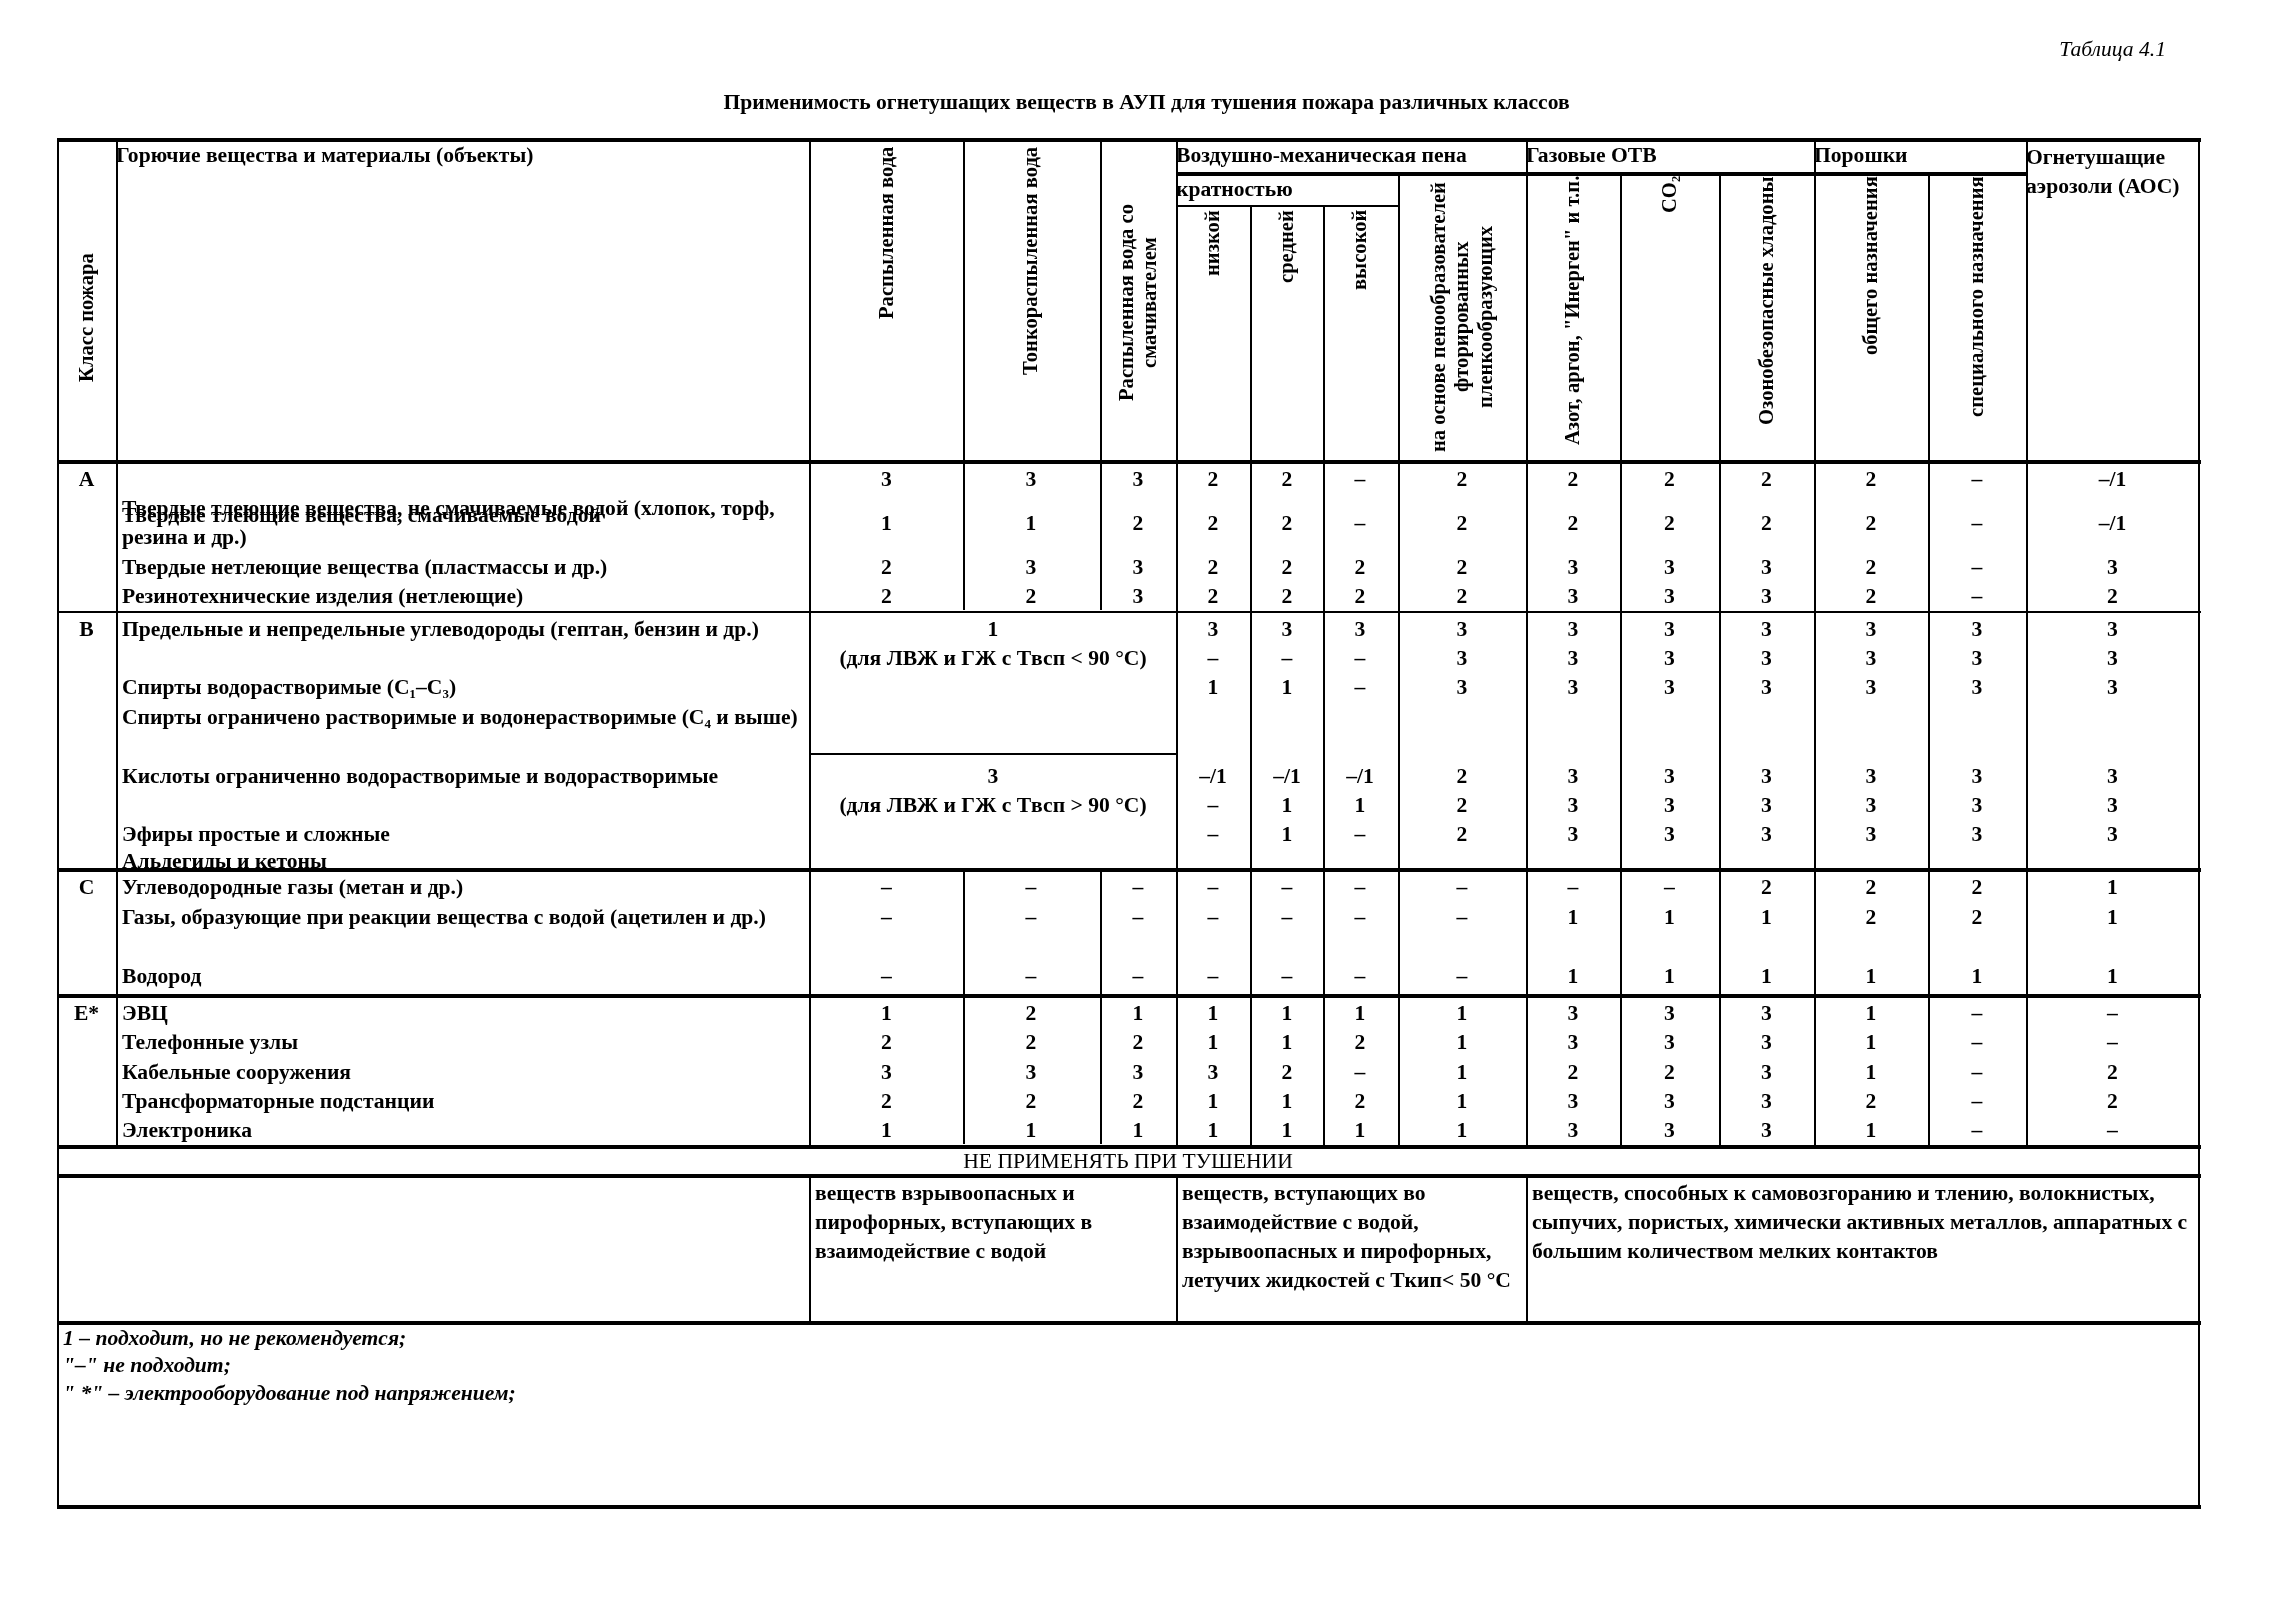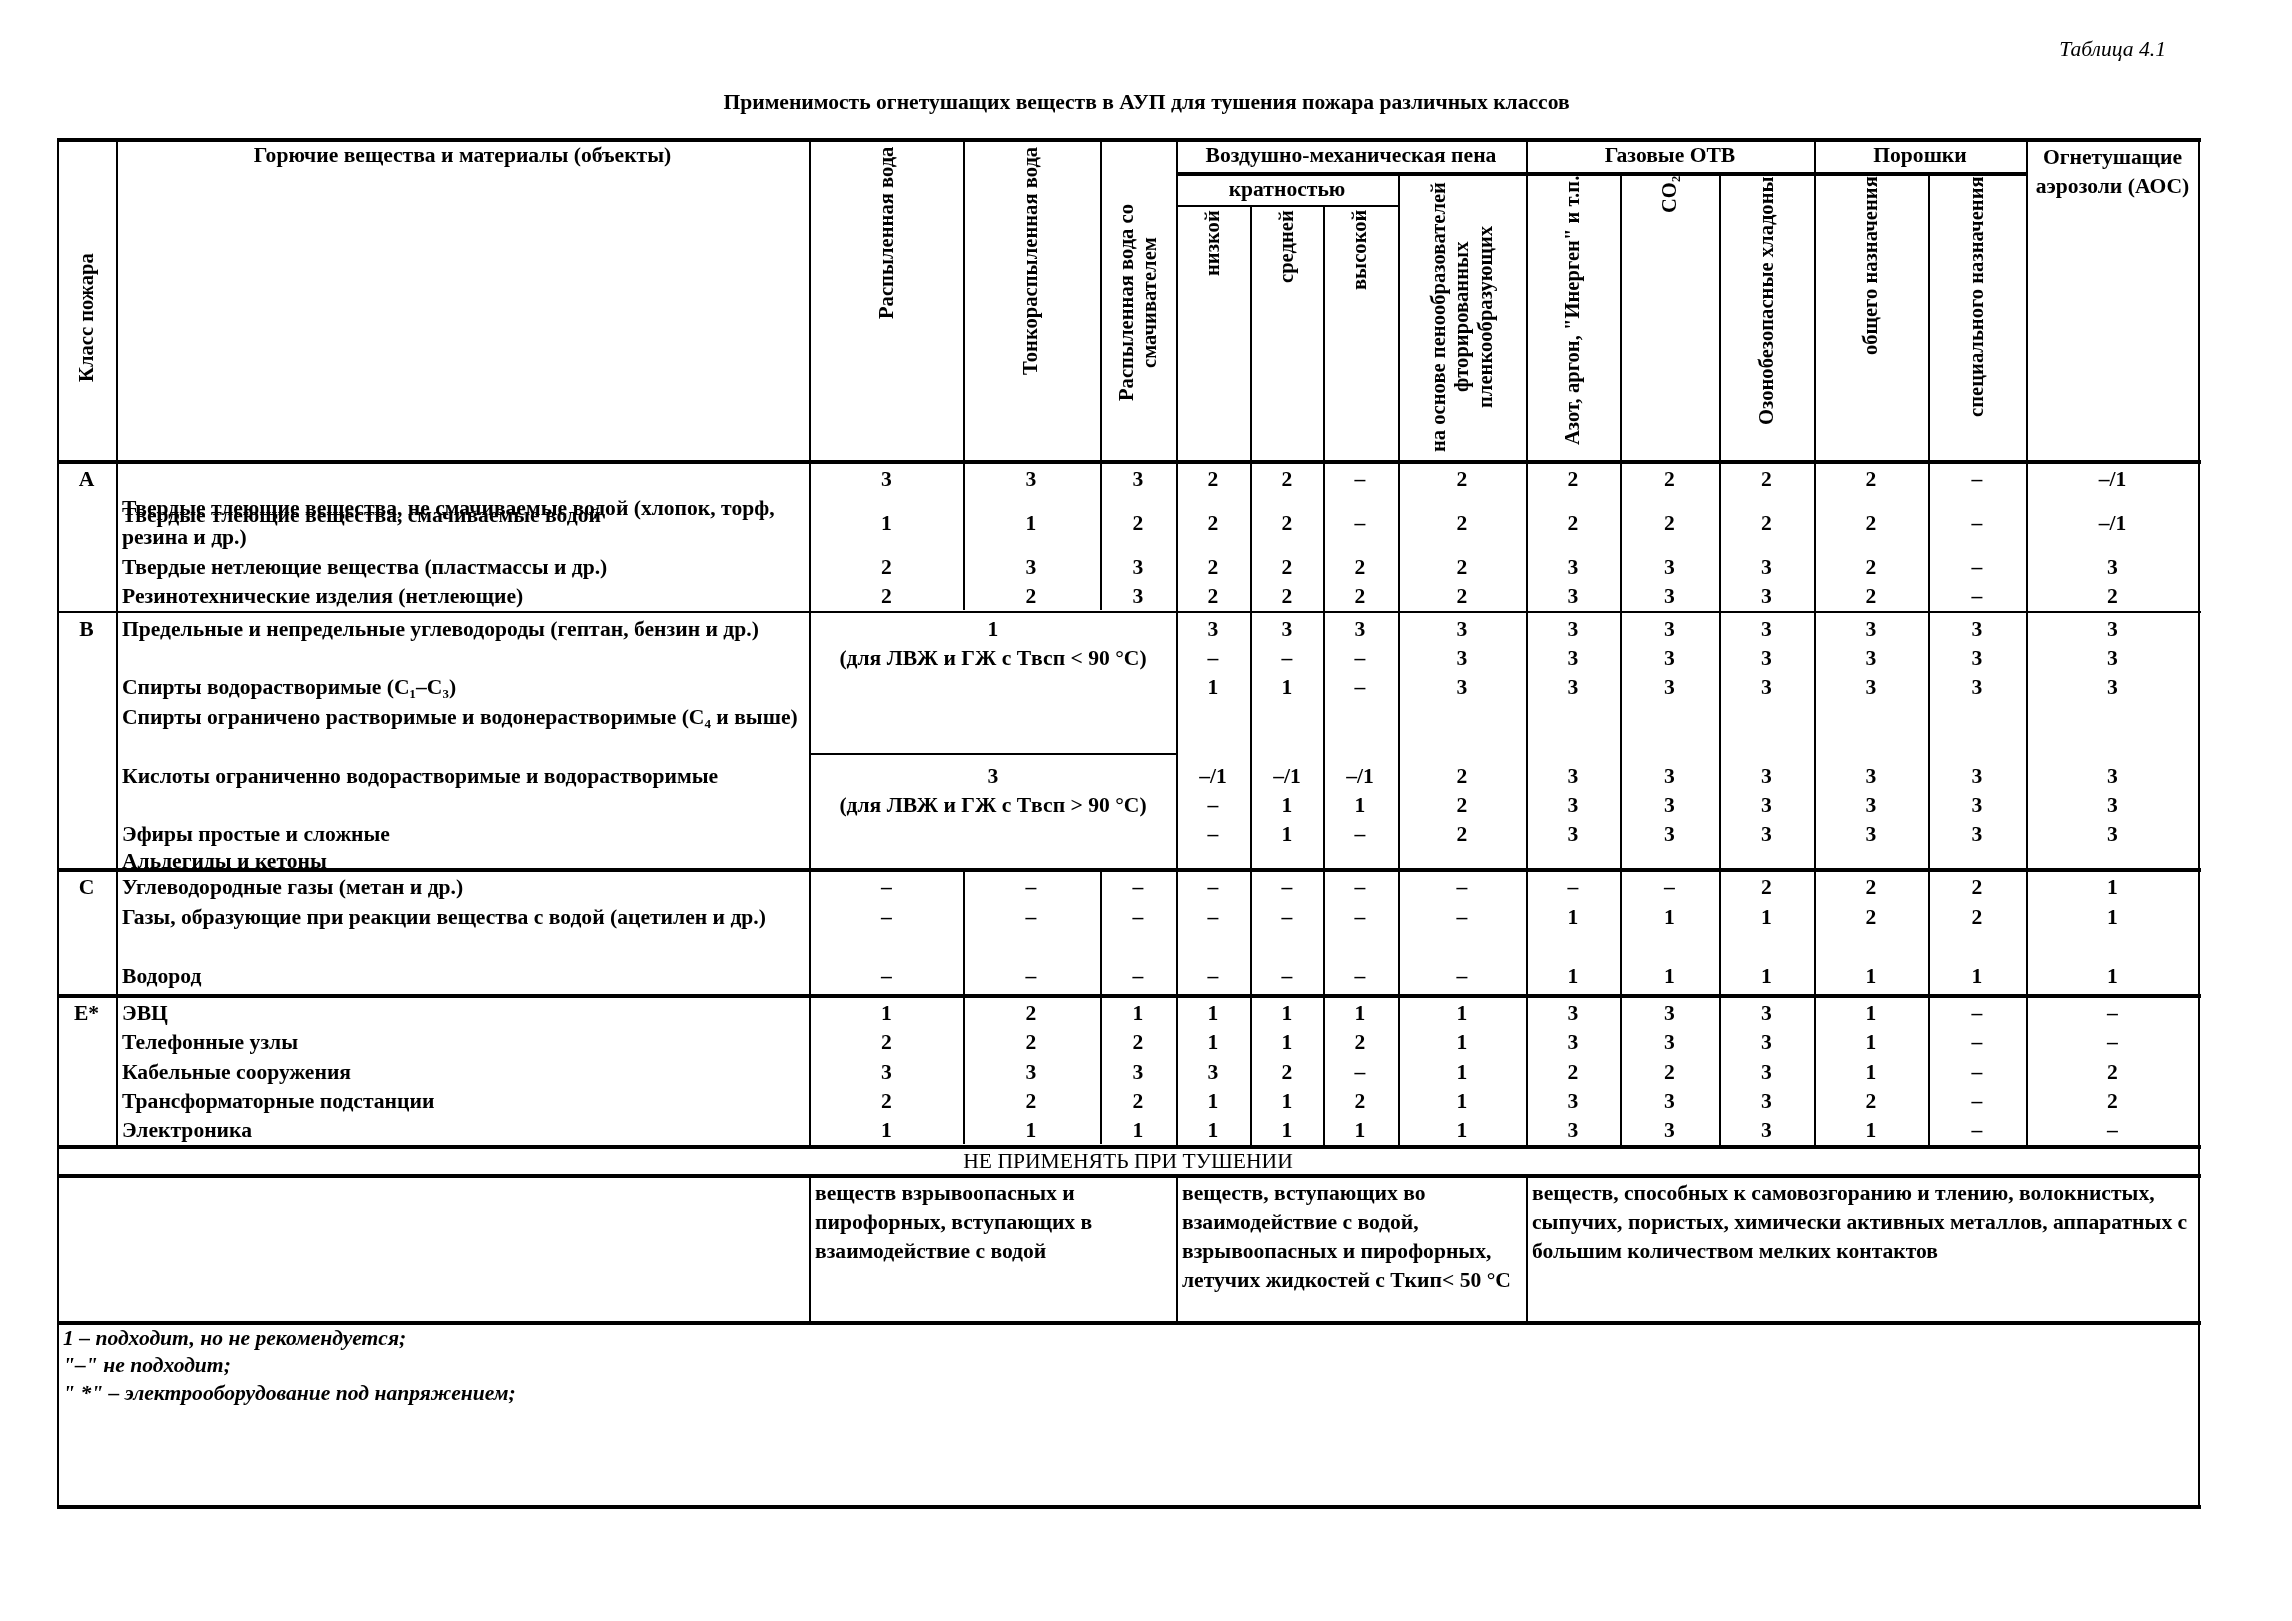--- a/index.html
+++ b/index.html
@@ -4,21 +4,21 @@
 <style>
   html, body { margin:0; padding:0; background:#ffffff; }
   body { width:2293px; height:1621px; position:relative; overflow:hidden;
          font-family:"Liberation Serif", "DejaVu Serif", serif; color:#000; }
   .hl { position:absolute; background:#000; height:2px; }
   .hl.thick { height:3.9px; }
   .vl { position:absolute; background:#000; width:2px; }
   .page-label { position:absolute; left:2019px; top:37px; width:147px; text-align:right;
                 font-size:21.6px; font-style:italic; }
   .page-title { position:absolute; left:0; width:2293px; top:90px; text-align:center; font-size:21.6px; font-weight:bold; }
-  .hdr { position:absolute; font-size:21.6px; font-weight:bold; text-align:center; line-height:25.5px; }
+  .hdr { position:absolute; font-size:21.6px; font-weight:bold; line-height:25.5px; }
   .vtext { position:absolute; font-size:20.6px; font-weight:bold; line-height:23.5px;
            writing-mode:vertical-rl; transform:rotate(180deg); text-align:center;
            display:flex; align-items:center; justify-content:center; }
   .cell { position:absolute; font-size:21.6px; font-weight:bold; text-align:center; line-height:29px; height:29px; }
   .mat { position:absolute; font-size:21.6px; font-weight:bold; line-height:29px; left:122px; width:682px; }
   .cls { position:absolute; left:57px; width:59px; text-align:center; font-size:21.6px; font-weight:bold; line-height:29px; }
   .merged { position:absolute; text-align:center; font-size:21.6px; font-weight:bold; line-height:29px; }
   .note { position:absolute; font-size:21.6px; font-weight:bold; line-height:29px; }
   .legend { position:absolute; left:63px; top:1325px; font-size:21.6px; font-style:italic; font-weight:bold; line-height:27.4px; }
 </style>

